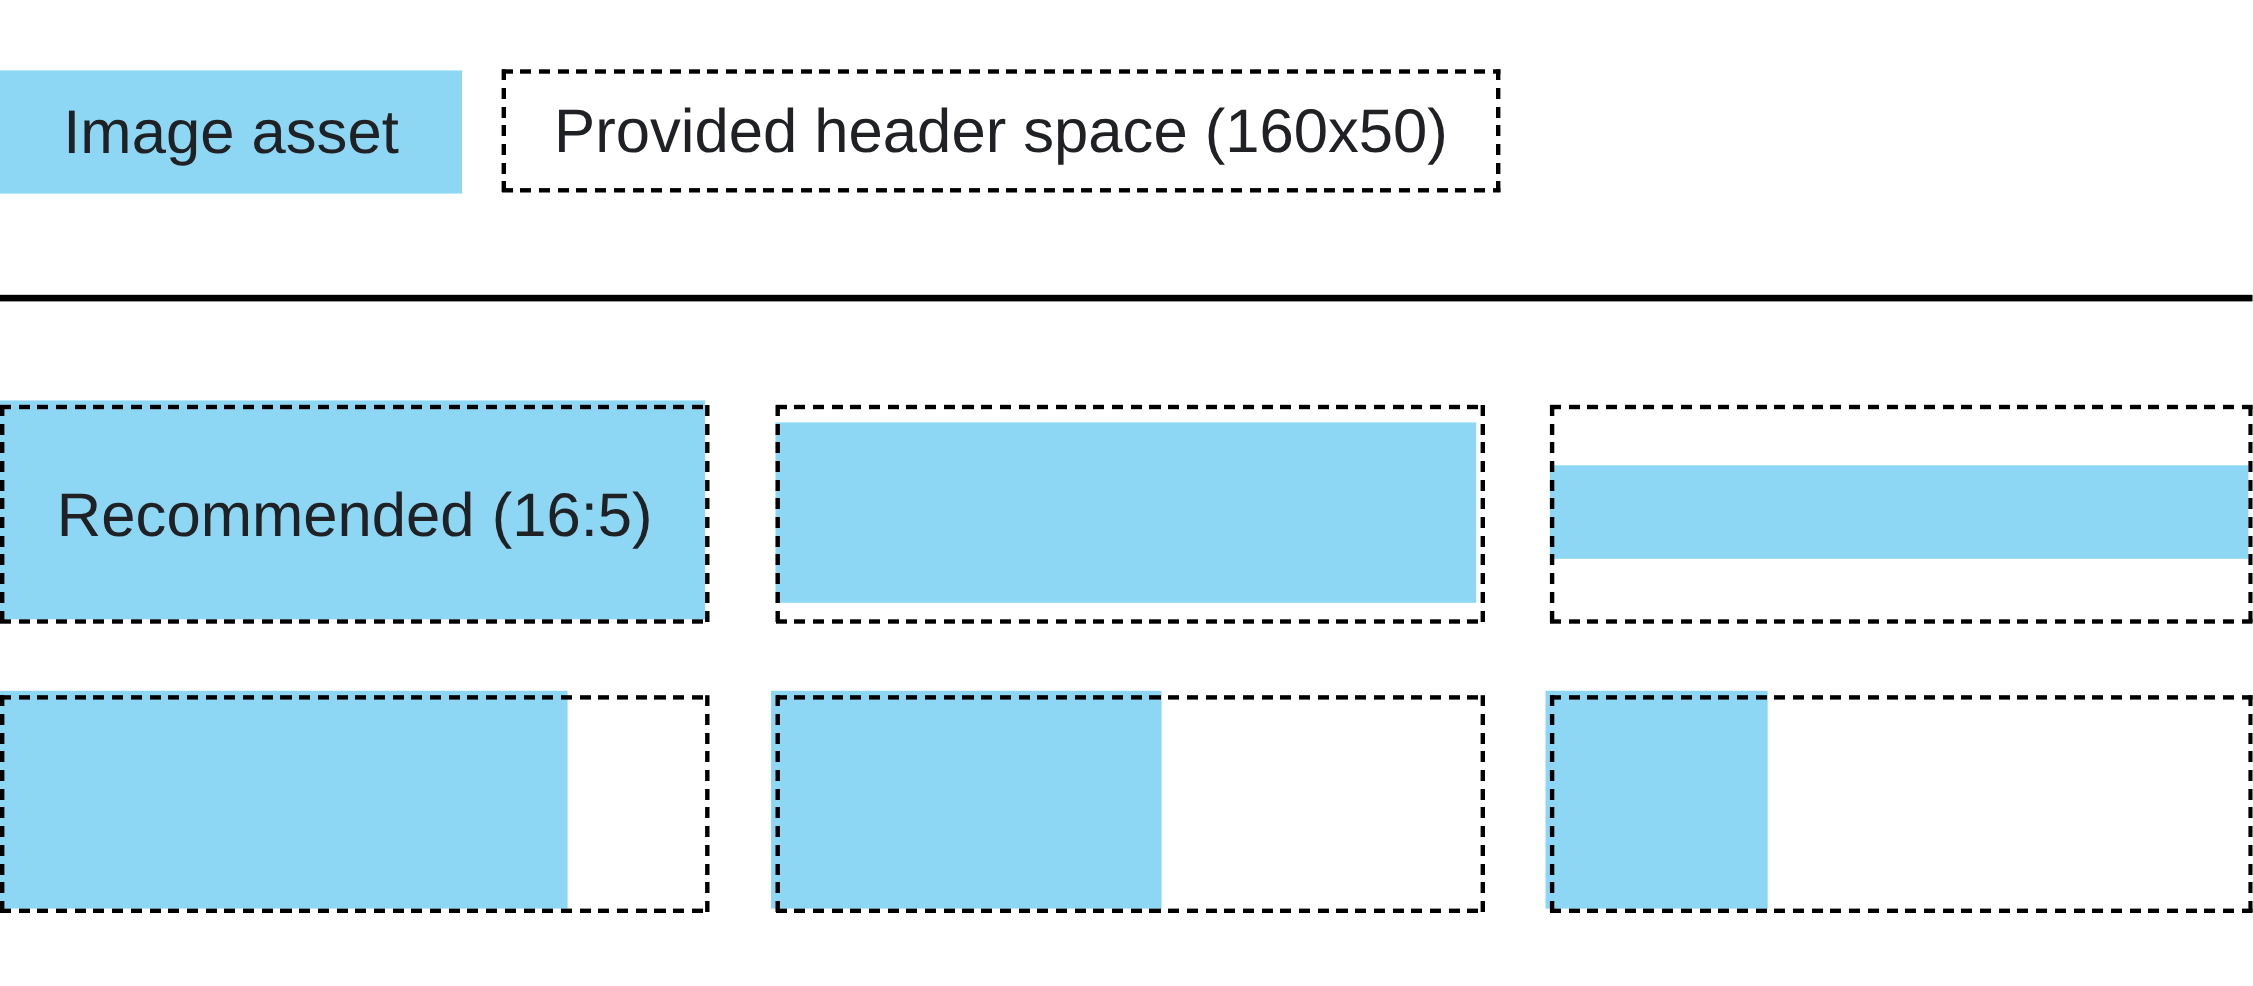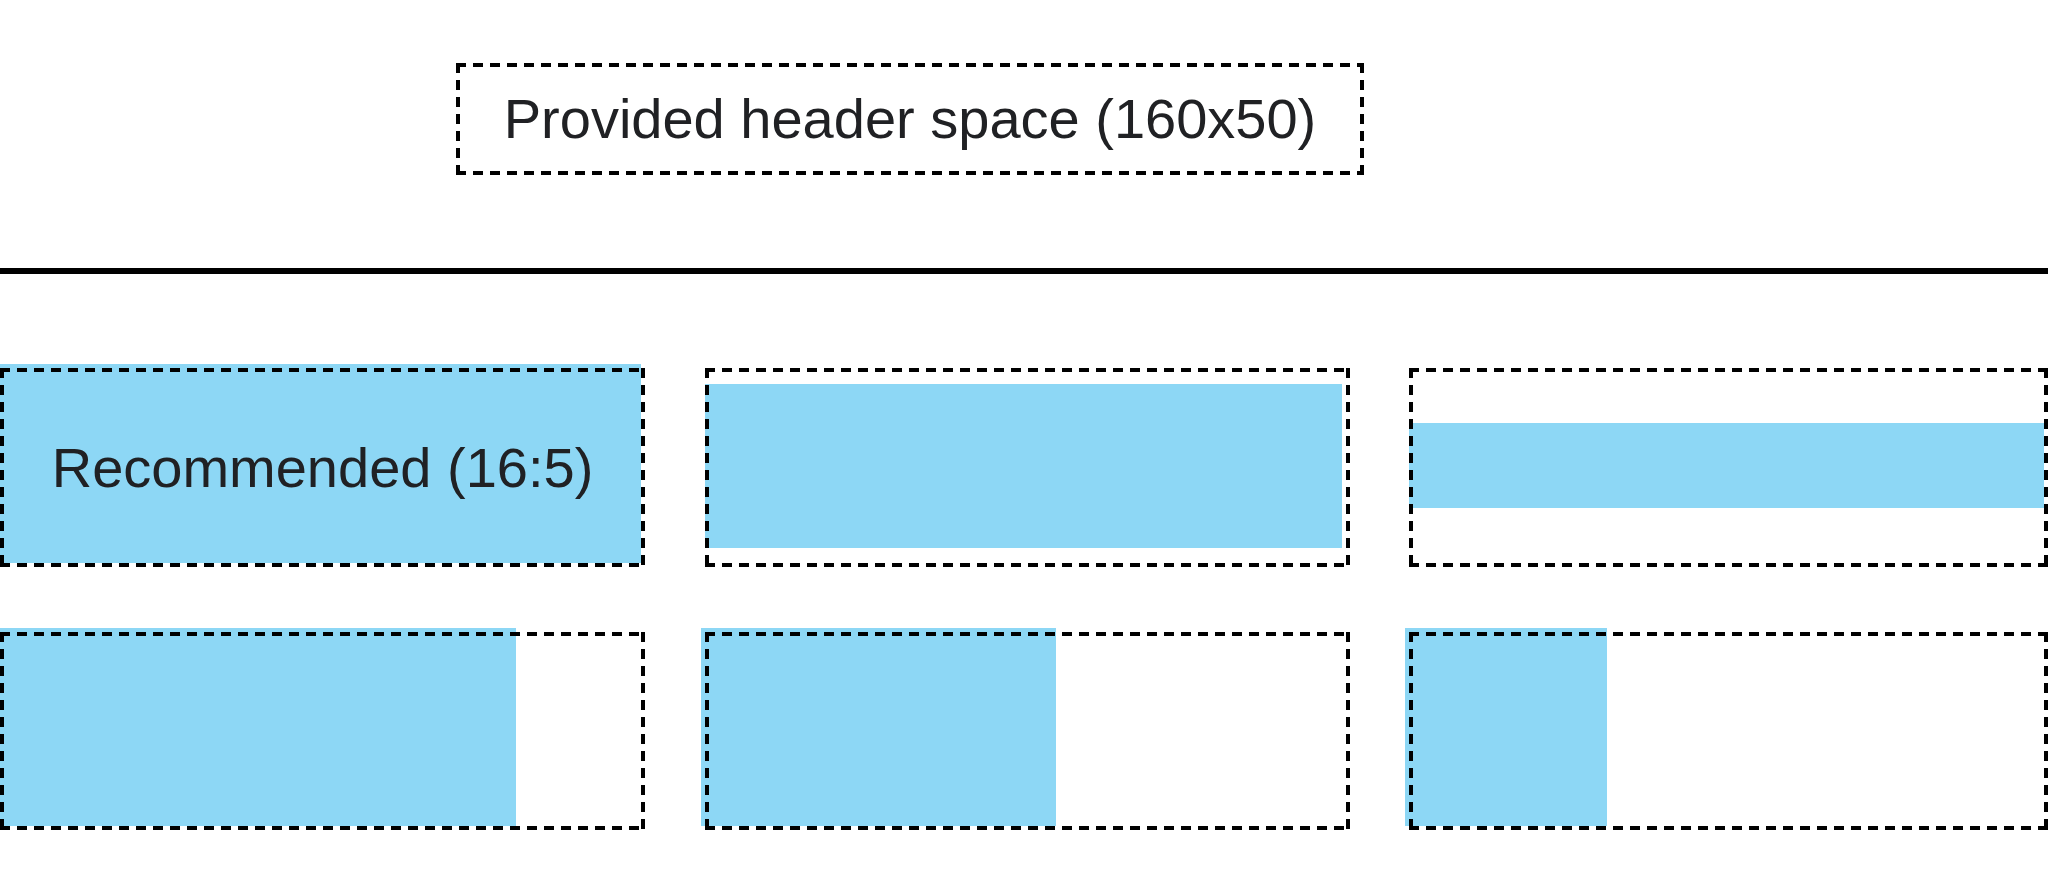--- a/index.html
+++ b/index.html
@@ -76,20 +76,23 @@
     position: absolute;
     background: #8DD7F5;
     z-index: 1;
   }
 </style>
 </head>
 <body style="color: rgb(32, 33, 36);">
 
 <div class="canvas">
 
+  <div class="legend-swatch asset-blue" style="background: rgb(141, 215, 245);">
+    <span class="label">Image asset</span>
+  </div>
 
   <div class="legend-dashed dashes">
     <span class="label">Provided header space (160x50)</span>
   </div>
 
   <div class="divider"></div>
 
   <div class="ex-box dashes row1 col1 with-label">
     <div class="fill" style="left: -4px; top: -4px; width: 645px; height: 199px; background: rgb(141, 215, 245);"></div>
     <span class="label">Recommended (16:5)</span>

